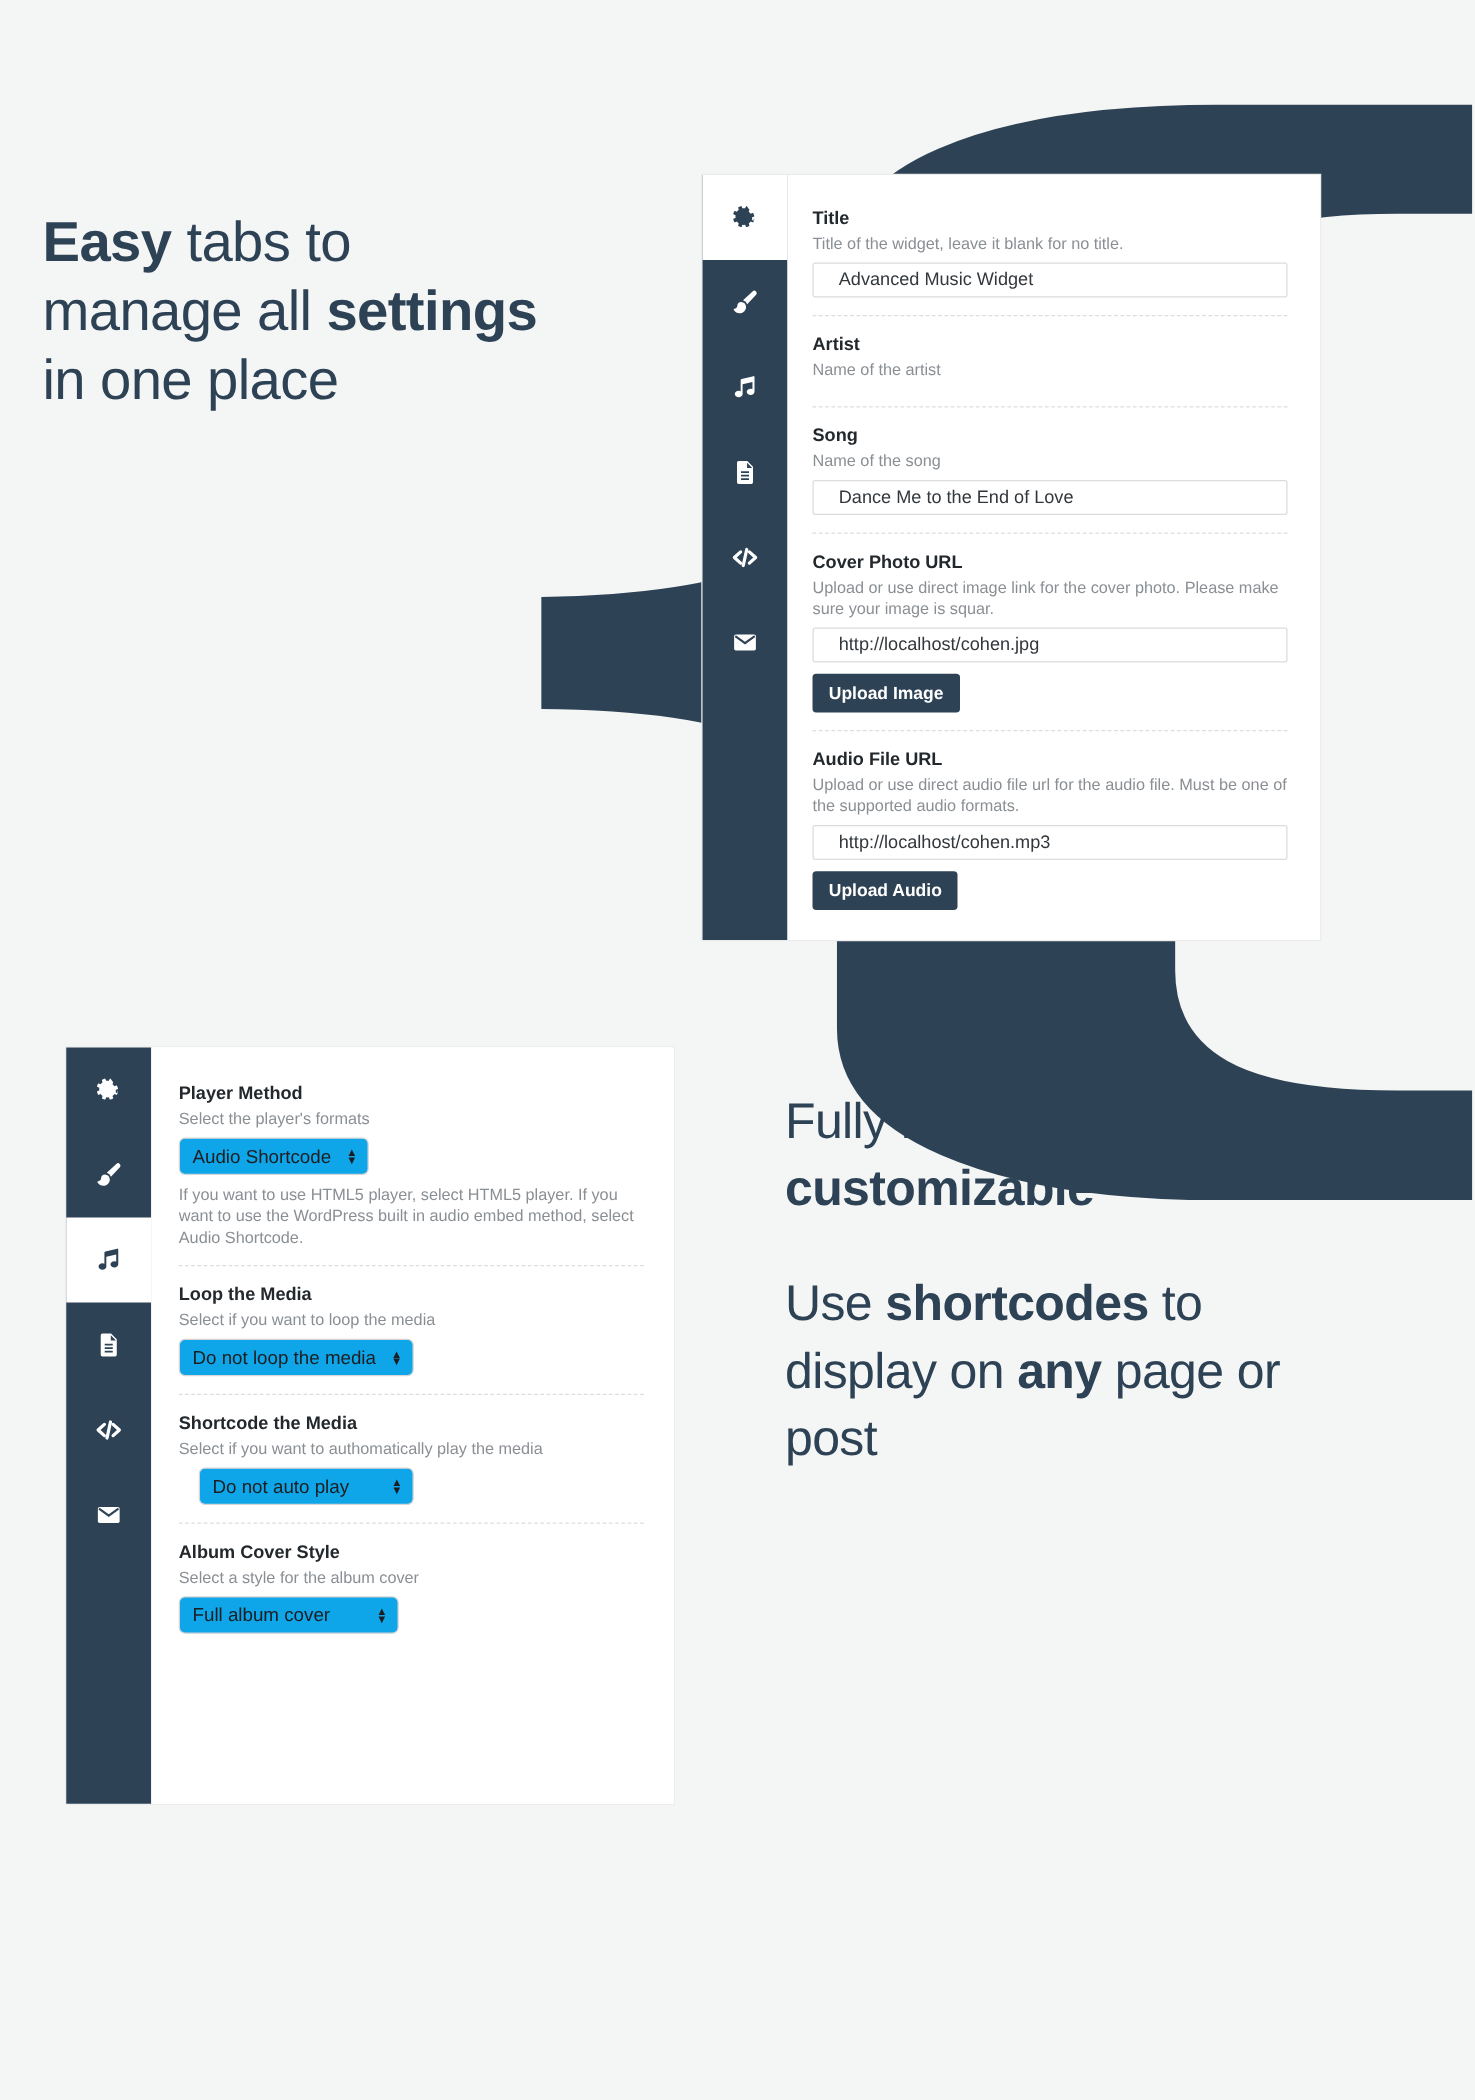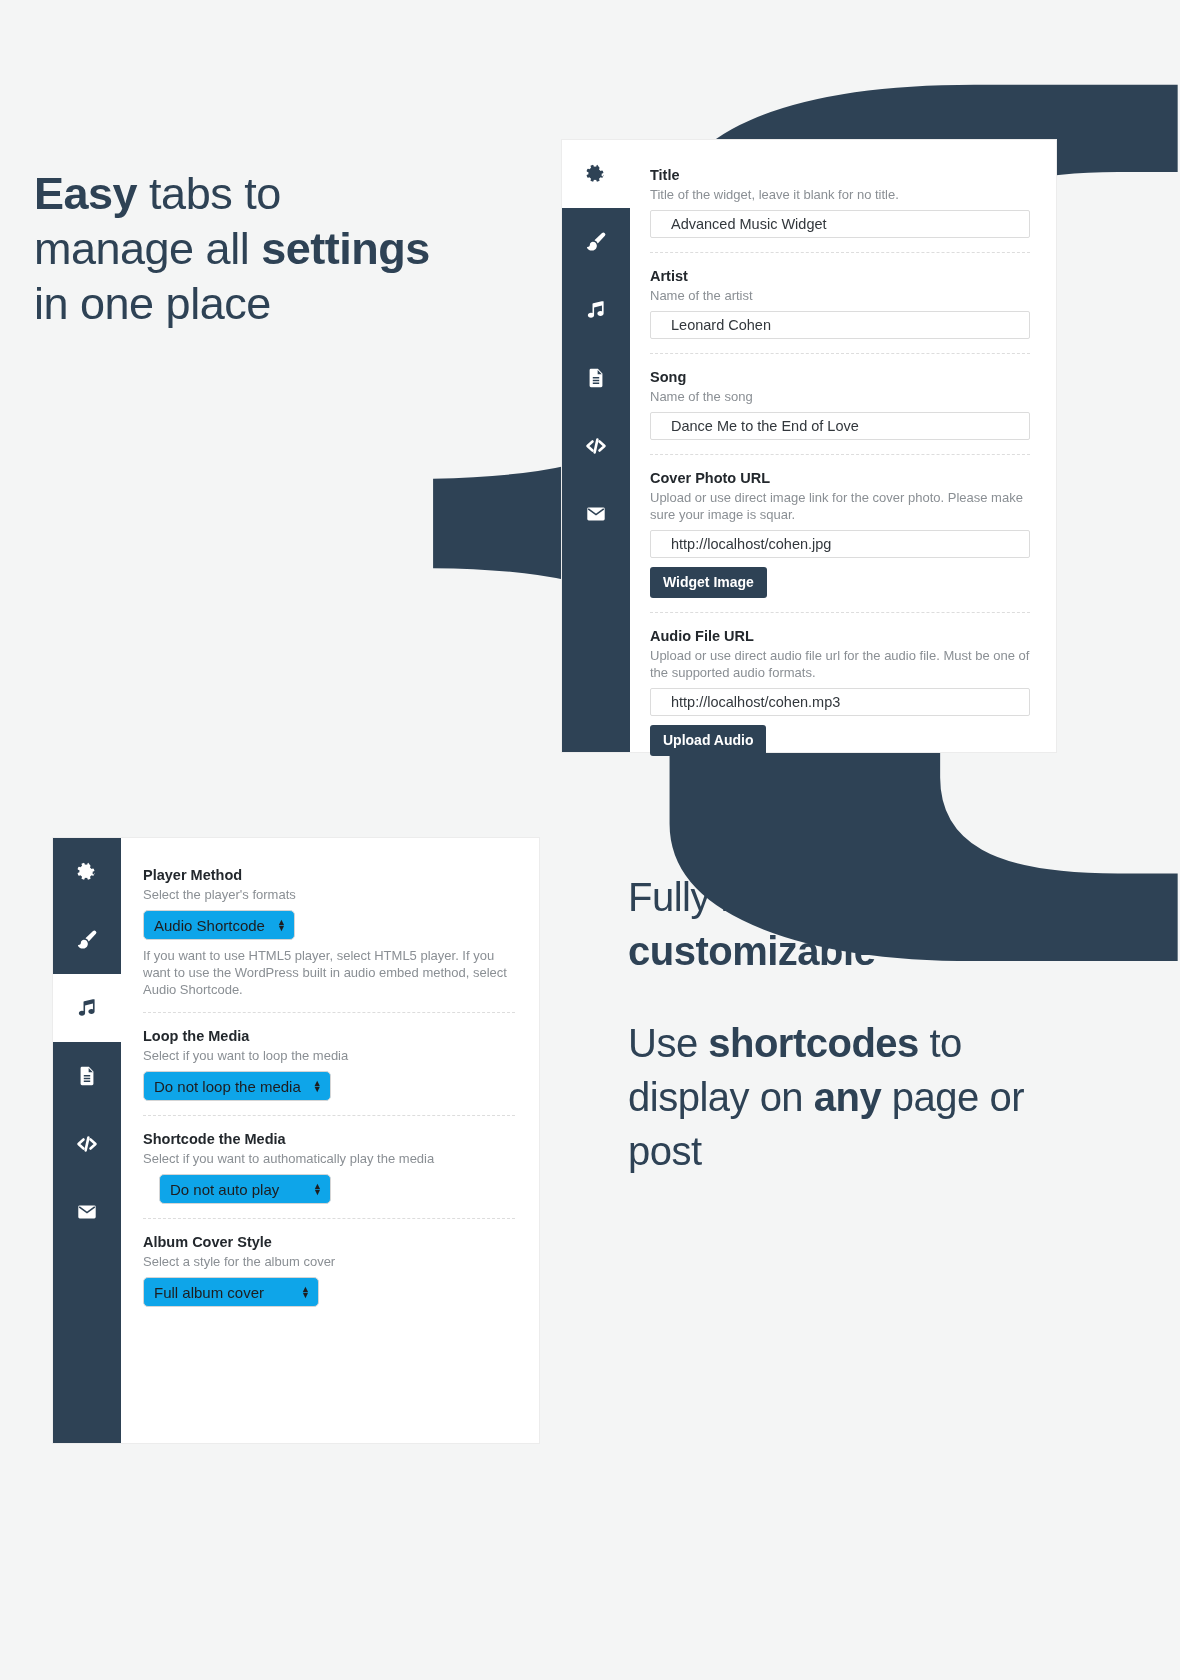--- a/index.html
+++ b/index.html
@@ -233,34 +233,33 @@
 
     <div class="field">
       <div class="field-label">Title</div>
       <div class="field-desc">Title of the widget, leave it blank for no title.</div>
       <input class="text-input" type="text" value="Advanced Music Widget" style="">
     </div>
 
     <div class="field">
       <div class="field-label">Artist</div>
       <div class="field-desc">Name of the artist</div>
-      <input class="text-input" type="text" value="Leonard Cohen" style="">
     </div>
 
     <div class="field">
       <div class="field-label">Song</div>
       <div class="field-desc">Name of the song</div>
       <input class="text-input" type="text" value="Dance Me to the End of Love" style="">
     </div>
 
     <div class="field">
       <div class="field-label">Cover Photo URL</div>
       <div class="field-desc">Upload or use direct image link for the cover photo. Please make sure your image is squar.</div>
       <input class="text-input" type="text" value="http://localhost/cohen.jpg" style="">
-      <button class="btn">Widget Image</button>
+      <button class="btn">Upload Image</button>
     </div>
 
     <div class="field">
       <div class="field-label">Audio File URL</div>
       <div class="field-desc">Upload or use direct audio file url for the audio file. Must be one of the supported audio formats.</div>
       <input class="text-input" type="text" value="http://localhost/cohen.mp3" style="">
       <button class="btn">Upload Audio</button>
     </div>
 
   </div>

